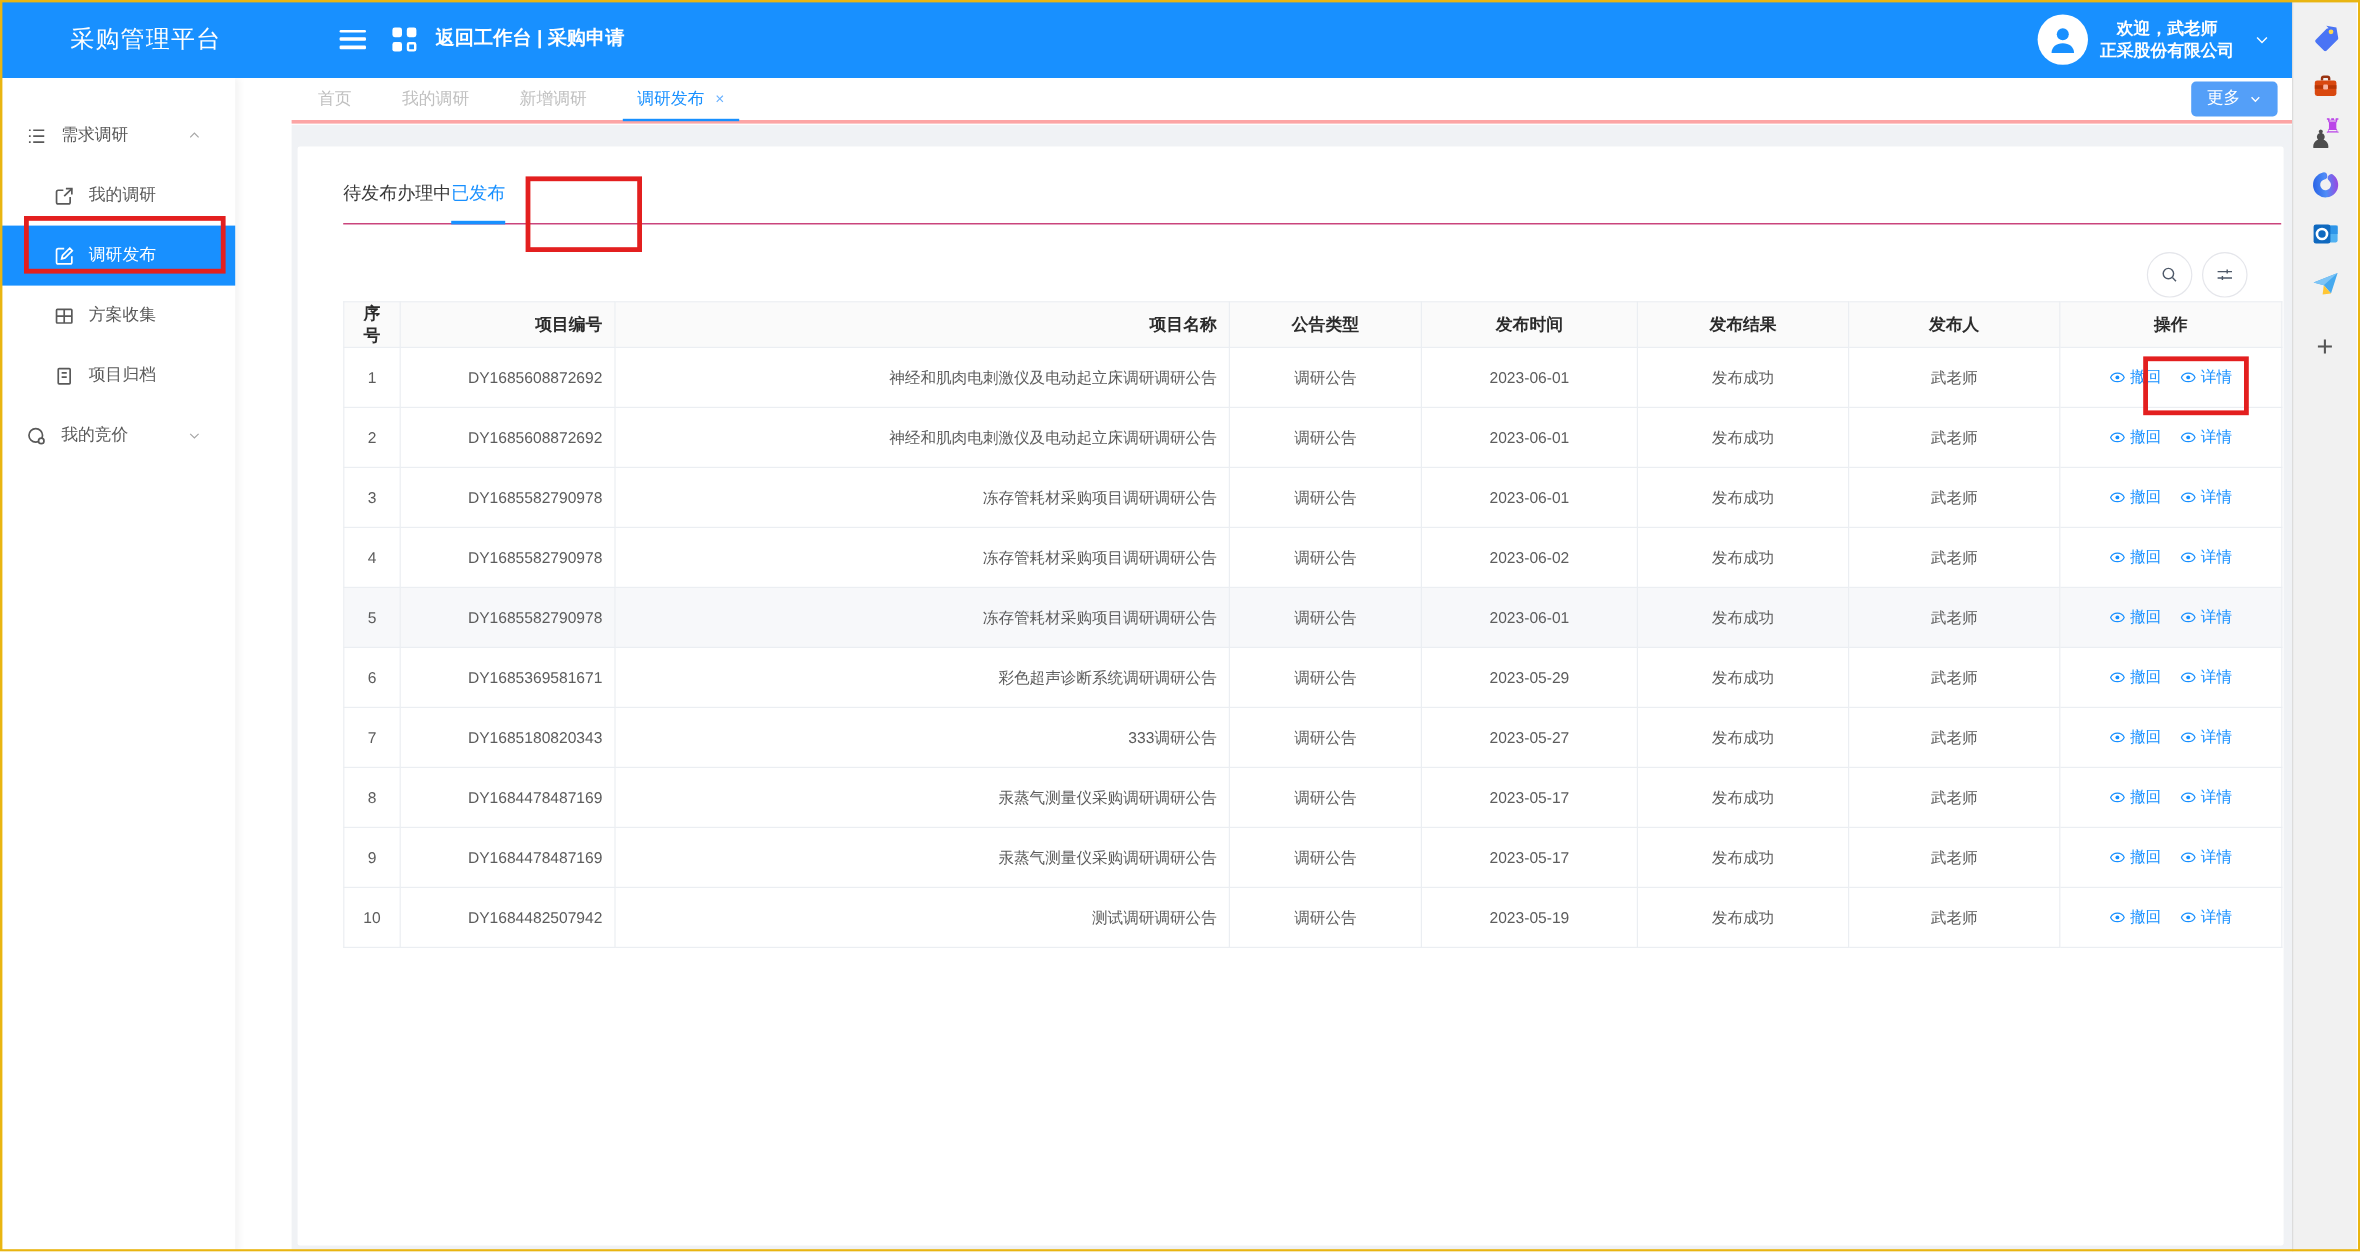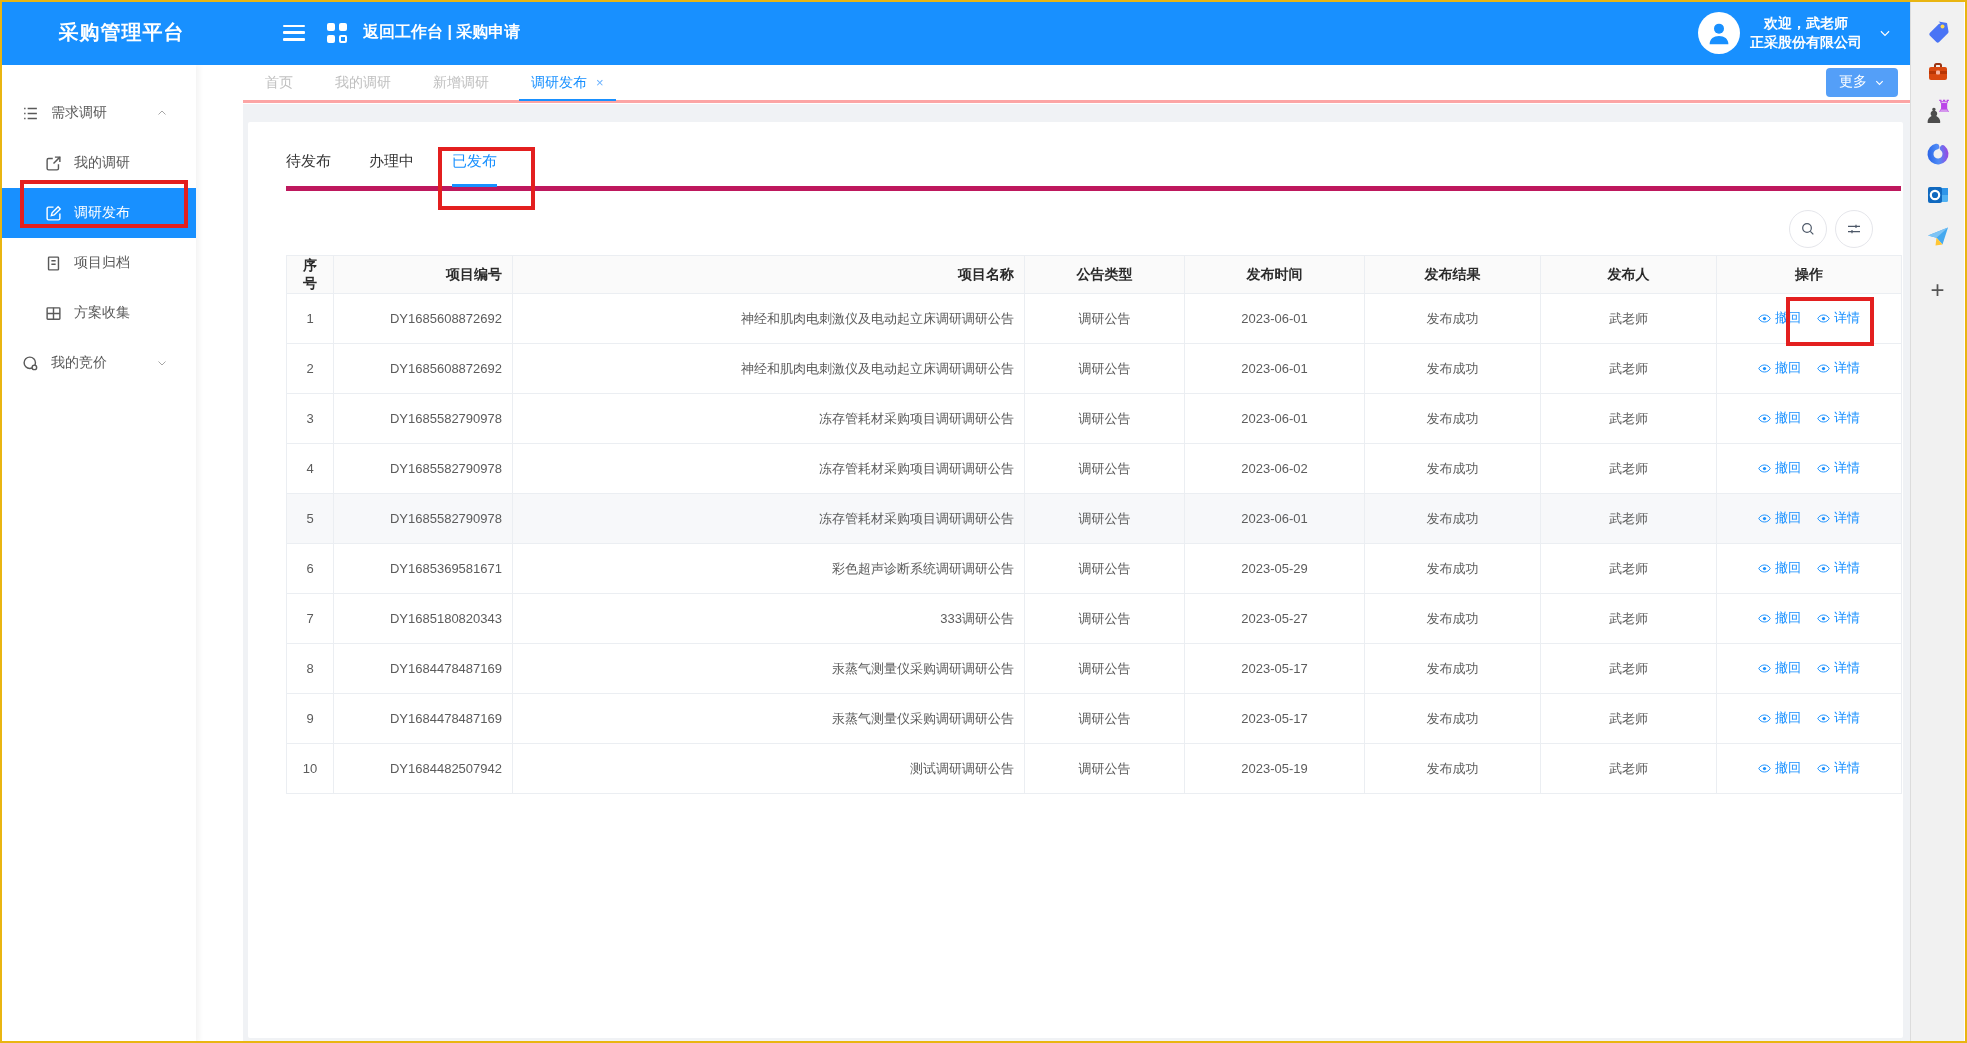--- a/index.html
+++ b/index.html
@@ -6,21 +6,21 @@
   html,body { width:1967px; height:1043px; }
   body {
     font-family:"Liberation Sans","DejaVu Sans",sans-serif;
     background:#ffffff; position:relative; overflow:hidden; color:#333;
   }
   
   .capture-frame { position:absolute; inset:0; border:2px solid #e9b511; z-index:99; pointer-events:none; }
 
   
   .topbar { position:absolute; left:0; top:0; width:1910px; height:65px; background:#1890ff; display:flex; align-items:stretch; z-index:10; }
-  .logo-area { width:243px; display:flex; align-items:center; justify-content:center; color:#fff; font-size:20px; font-weight:bold; letter-spacing:1px; }
+  .logo-area { width:243px; display:flex; align-items:center; justify-content:center; color:#fff; font-size:20px; font-weight:normal; letter-spacing:1px; }
   .topbar-main { flex:1; display:flex; align-items:center; padding-left:40px; }
   .hamburger { width:22px; height:16px; display:flex; flex-direction:column; justify-content:space-between; cursor:pointer; }
   .hamburger span { display:block; height:2.5px; background:#fff; border-radius:1px; }
   .dash-icon { width:20px; height:20px; margin-left:22px; position:relative; cursor:pointer; }
   .dash-icon i { position:absolute; background:#fff; border-radius:2px; }
   .dash-icon i:nth-child(1){ left:0; top:0; width:8px; height:8px; }
   .dash-icon i:nth-child(2){ right:0; top:0; width:8px; height:8px; }
   .dash-icon i:nth-child(3){ left:0; bottom:0; width:8px; height:8px; }
   .dash-icon i:nth-child(4){ right:0; bottom:0; width:8px; height:8px; background:none; border:2px solid #fff; }
   .workspace-link { color:#fff; font-size:16px; font-weight:bold; margin-left:16px; cursor:pointer; }
@@ -42,21 +42,21 @@
   .tabbar { position:absolute; left:243px; top:65px; width:1667px; height:38px; background:#fff; border-bottom:3px solid #fca5a5; display:flex; align-items:stretch; padding-left:10px; z-index:4; }
   .tab { display:flex; align-items:center; padding:0 12px; margin-right:18px; font-size:14px; color:#c0c0c0; cursor:pointer; position:relative; }
   .tab.active { color:#1890ff; }
   .tab.active::after { content:""; position:absolute; left:0; right:0; bottom:-1px; height:2px; background:#1890ff; }
   .tab .close { margin-left:9px; font-size:13px; color:#69b1ff; }
   .more-btn { margin:4px 12px 5px auto; align-self:center; height:29px; background:#549ff8; color:#fff; border:none; border-radius:4px; font-size:14px; padding:0 13px; display:flex; align-items:center; gap:7px; cursor:pointer; font-family:inherit; }
 
   
   .content { position:absolute; left:243px; top:104px; width:1667px; bottom:0; background:#f0f2f5; }
   .card { position:absolute; left:5px; top:18px; width:1655px; bottom:5px; background:#fff; border-radius:2px; }
-  .subtabs { margin-left:38px; width:1615px; padding-top:30px; display:flex; gap:38px; border-bottom:5px solid #be185d; }
+  .subtabs { margin-left:38px; width:1615px; padding-top:30px; display:flex; border-bottom:1px solid #be185d; }
   .subtab { font-size:15px; color:#383838; padding-bottom:15px; position:relative; cursor:pointer; }
   .subtab.active { color:#1890ff; }
   .subtab.active::after { content:""; position:absolute; left:0; right:0; bottom:-1px; height:3px; background:#1890ff; }
   .tool-btns { position:absolute; right:30px; top:88px; display:flex; gap:8px; }
   .circle-btn { width:38px; height:38px; border-radius:50%; border:1px solid #e5e6eb; background:#fff; display:flex; align-items:center; justify-content:center; cursor:pointer; color:#4e5969; }
 
   
   .table-wrap { margin:64px 0 15px 38px; }
   table { width:1615px; border-collapse:collapse; table-layout:fixed; }
   th, td { border:1px solid #ebeef2; }
@@ -148,34 +148,34 @@
       <svg width="17" height="17" viewBox="0 0 24 24" fill="none" stroke-width="2">
           <path d="M21 12v7a2 2 0 0 1-2 2H5a2 2 0 0 1-2-2V5a2 2 0 0 1 2-2h7"></path>
           <path d="M18.5 2.5l3 3L13 14l-4 1 1-4z"></path>
         </svg>
     </span>
     <span>调研发布</span>
   </div>
   <div class="side-item child">
     <span class="s-icon">
       <svg width="17" height="17" viewBox="0 0 24 24" fill="none" stroke-width="2">
-          <rect x="5" y="3" width="14" height="18" rx="1"></rect>
-          <path d="M9 8h6M9 13h6"></path>
-        </svg>
-    </span>
-    <span>项目归档</span>
+          <rect x="3" y="4" width="18" height="16" rx="1"></rect>
+          <path d="M3 12h18M12 4v16"></path>
+        </svg>
+    </span>
+    <span>方案收集</span>
   </div>
   <div class="side-item child">
     <span class="s-icon">
       <svg width="17" height="17" viewBox="0 0 24 24" fill="none" stroke-width="2">
-          <rect x="3" y="4" width="18" height="16" rx="1"></rect>
-          <path d="M3 12h18M12 4v16"></path>
-        </svg>
-    </span>
-    <span>方案收集</span>
+          <rect x="5" y="3" width="14" height="18" rx="1"></rect>
+          <path d="M9 8h6M9 13h6"></path>
+        </svg>
+    </span>
+    <span>项目归档</span>
   </div>
   <div class="side-item">
     <span class="s-icon">
       <svg width="17" height="17" viewBox="0 0 24 24" fill="none" stroke-width="2">
           <circle cx="11" cy="11" r="8"></circle>
           <circle cx="17.5" cy="17.5" r="3.2" fill="#fff"></circle>
         </svg>
     </span>
     <span>我的竞价</span>
     <span class="chev">

